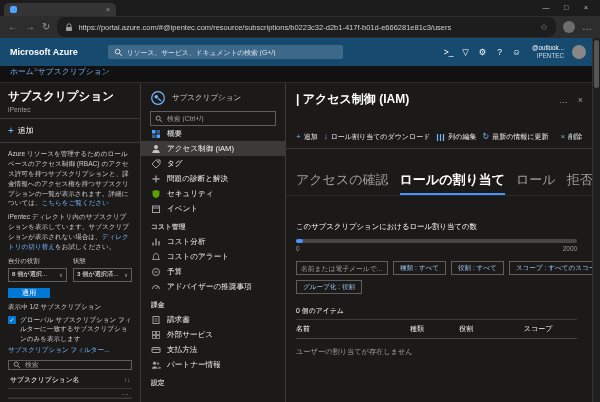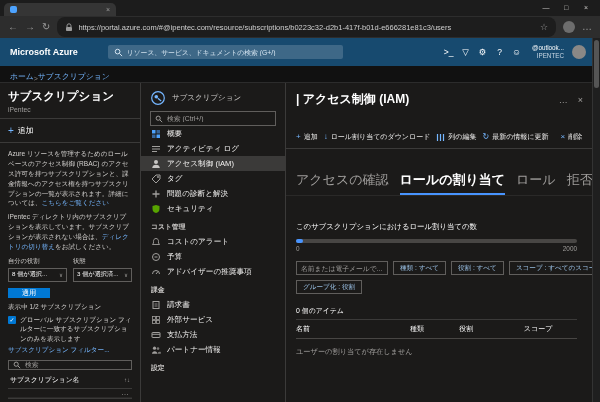--- a/index.html
+++ b/index.html
@@ -27,21 +27,21 @@
   .brand { font-size:9px; font-weight:bold; white-space:nowrap; }
   .azsearch { width:235px; height:14px; margin-left:22px; background:rgba(255,255,255,.17); border-radius:2px; display:flex; align-items:center; gap:4px; padding:0 6px; }
   .azsearch input { flex:1; min-width:0; background:transparent; border:none; outline:none; color:#fff; font-size:6.8px; font-family:inherit; }
   .azsearch input::placeholder { color:#d7e6f2; }
   .azicons { margin-left:auto; display:flex; gap:2px; }
   .azicons span { width:15px; text-align:center; font-size:8.5px; color:#fff; }
   .account { text-align:right; font-size:6.3px; line-height:1.25; white-space:nowrap; }
   .account .tenant { color:#c9d7e4; }
   .avatar { width:14px; height:14px; border-radius:50%; background:#8a8886; flex:none; }
 
-  .breadcrumb { height:16px; display:flex; align-items:flex-end; padding:0 10px; background:#111; font-size:7.8px; }
+  .breadcrumb { height:16px; display:flex; align-items:flex-start; padding:0 10px; background:#111; font-size:7.8px; }
   .crumb { color:#75b6ff; text-decoration:none; }
   .crumb-sep { color:#8a8886; font-size:7px; }
 
   
   .content { display:flex; height:326px; border-top:1px solid #2c2c2c; }
   .blade { background:#1b1a19; border-right:1px solid #3b3a39; overflow:hidden; display:flex; flex-direction:column; }
   .blade-subs { width:141px; padding:6px 8px 5px; }
   .blade-menu { width:145px; }
   .blade-iam { flex:1;gap:16px; }
 
@@ -262,26 +262,20 @@
       <div class="menu">
         <div class="mitem">
           <svg width="10" height="10" viewBox="0 0 10 10">
               <rect x="1" y="1" width="3.5" height="3.5" fill="#4da3ff"></rect>
               <rect x="5.5" y="1" width="3.5" height="3.5" fill="#4da3ff" opacity=".55"></rect>
               <rect x="1" y="5.5" width="3.5" height="3.5" fill="#4da3ff" opacity=".55"></rect>
               <rect x="5.5" y="5.5" width="3.5" height="3.5" fill="#4da3ff"></rect>
             </svg>
           <span>概要</span>
         </div>
-        <div class="mitem">
-          <svg width="10" height="10" viewBox="0 0 10 10">
-              <path d="M1 2.5h8M1 5h8M1 7.5h5" stroke="#a19f9d" stroke-width="1.1"></path>
-            </svg>
-          <span>アクティビティ ログ</span>
-        </div>
         <div class="mitem sel">
           <svg width="10" height="10" viewBox="0 0 10 10">
               <circle cx="5" cy="3" r="2" fill="#c8c6c4"></circle>
               <path d="M1.2 9c0-2.1 1.7-3.3 3.8-3.3S8.8 6.9 8.8 9z" fill="#c8c6c4"></path>
             </svg>
           <span>アクセス制御 (IAM)</span>
         </div>
         <div class="mitem">
           <svg width="10" height="10" viewBox="0 0 10 10">
               <path d="M1 5l4-4h4v4L5 9z" fill="none" stroke="#a19f9d" stroke-width="1"></path>
@@ -294,22 +288,35 @@
               <path d="M5 1.5v7M1.5 5h7" stroke="#a19f9d" stroke-width="1.3"></path>
             </svg>
           <span>問題の診断と解決</span>
         </div>
         <div class="mitem">
           <svg width="10" height="10" viewBox="0 0 10 10">
               <path d="M5 1l3.5 1v3c0 2.2-1.5 3.6-3.5 4-2-.4-3.5-1.8-3.5-4V2z" fill="#57a300"></path>
             </svg>
           <span>セキュリティ</span>
         </div>
+        <div class="mitem">
+          <svg width="10" height="10" viewBox="0 0 10 10">
+              <rect x="1.5" y="2" width="7" height="6.5" fill="none" stroke="#a19f9d" stroke-width="1"></rect>
+              <path d="M1.5 4h7" stroke="#a19f9d" stroke-width="1"></path>
+            </svg>
+          <span>イベント</span>
+        </div>
 
         <div class="msec">コスト管理</div>
+        <div class="mitem">
+          <svg width="10" height="10" viewBox="0 0 10 10">
+              <path d="M2 8.5V5.5M5 8.5V1.5M8 8.5V4" stroke="#a19f9d" stroke-width="1.4"></path>
+            </svg>
+          <span>コスト分析</span>
+        </div>
         <div class="mitem">
           <svg width="10" height="10" viewBox="0 0 10 10">
               <path d="M5 1.5c1.6 0 2.5 1.2 2.5 2.8V6l1 1.5h-7L2.5 6V4.3C2.5 2.7 3.4 1.5 5 1.5z" fill="none" stroke="#a19f9d" stroke-width=".9"></path>
             </svg>
           <span>コストのアラート</span>
         </div>
         <div class="mitem">
           <svg width="10" height="10" viewBox="0 0 10 10">
               <circle cx="5" cy="5" r="3.5" fill="none" stroke="#a19f9d" stroke-width="1"></circle>
               <path d="M3.5 5h3" stroke="#a19f9d" stroke-width="1"></path>

